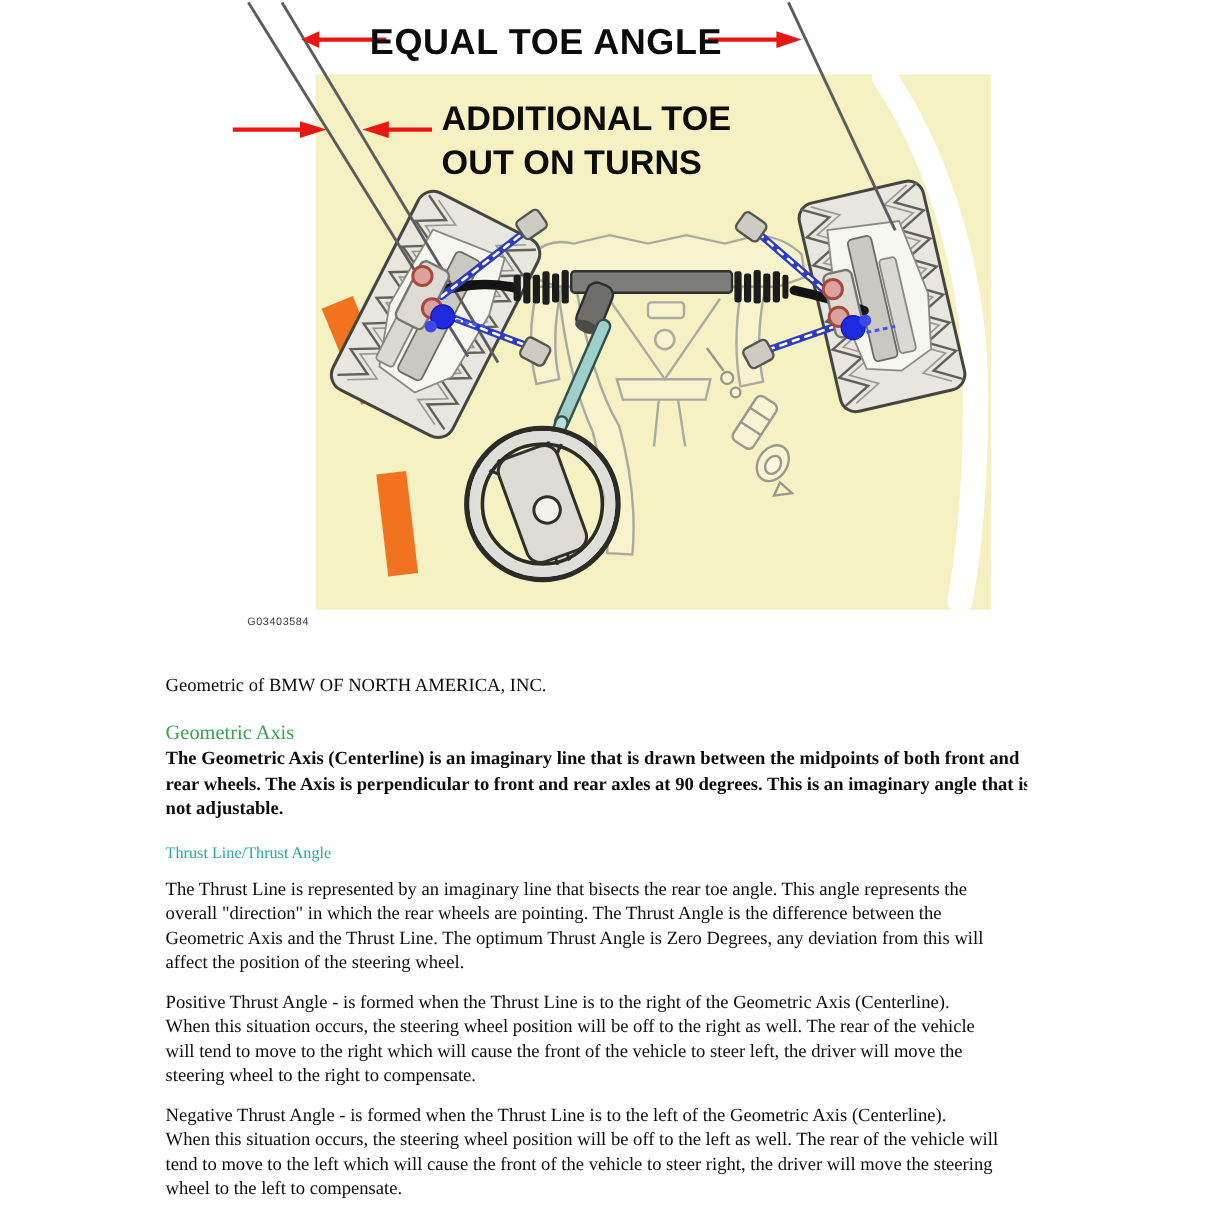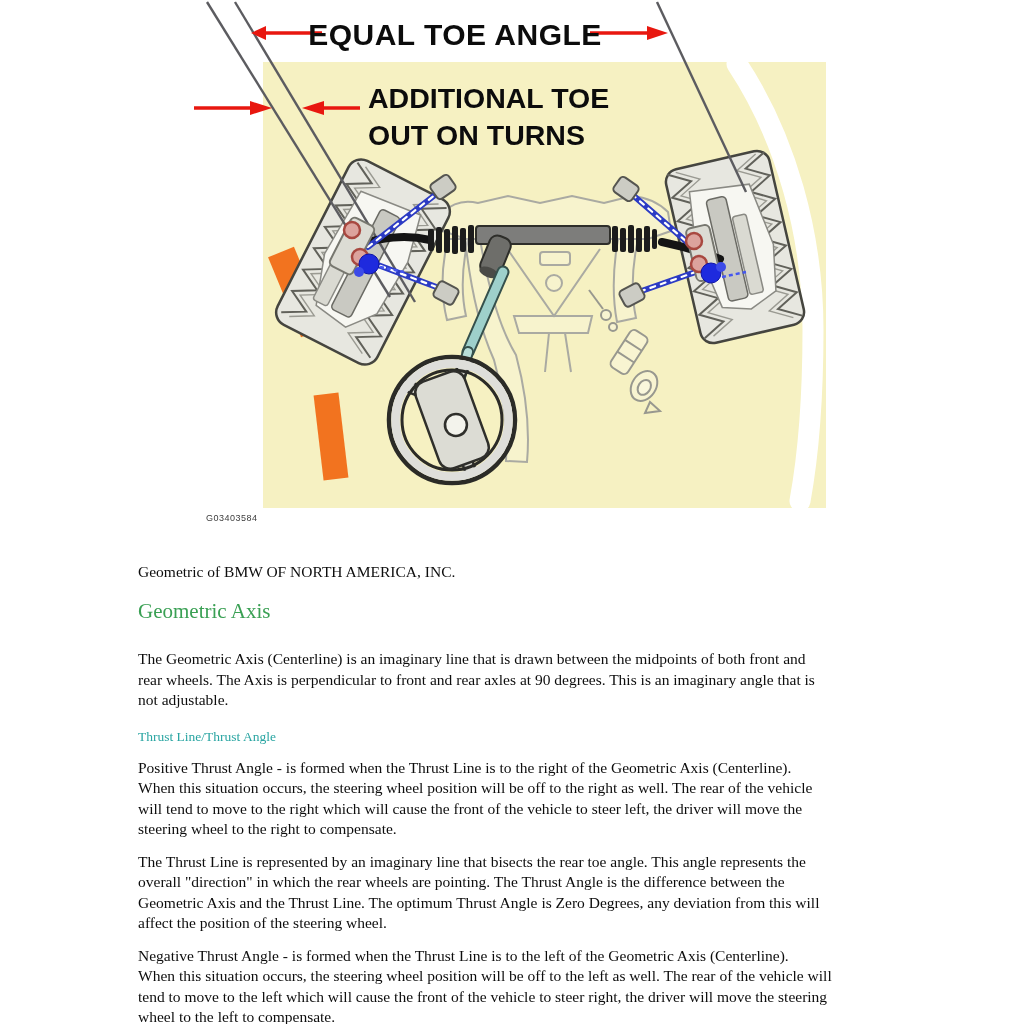--- a/index.html
+++ b/index.html
@@ -2,24 +2,24 @@
 <html><head>
 <meta charset="utf-8">
 <style>
   html,body{margin:0;padding:0;background:#ffffff;}
   .page{position:relative;width:856px;height:1024px;background:#ffffff;overflow:hidden;
         font-family:"Liberation Serif","DejaVu Serif",serif;color:#0d0d0d;}
   .diagram{position:absolute;left:0;top:0;}
   .textblock{position:absolute;left:138px;top:561px;width:800px;}
   .figlink{display:block;font-size:15.5px;font-weight:bold;color:#3534bd;text-decoration:underline;line-height:20px;cursor:pointer;}
   .courtesy{font-size:15.5px;line-height:20px;margin-top:1px;}
-  .h-green{margin-top:19px;font-size:21px;line-height:20px;color:#3aa054;}
+  .h-green{margin-top:19px;font-size:17px;line-height:20px;color:#3aa054;}
   .h-teal{margin-top:17px;font-size:13.5px;line-height:18px;font-weight:normal;color:#29a5a2;}
   .textblock p{margin:12px 0 0 0;font-size:15.5px;line-height:20.5px;white-space:pre-line;}
-  .textblock p.first{margin-top:28px;}
+  .textblock p.first{margin-top:2px;font-weight:bold;}
 </style>
 </head>
 <body>
 
 <div class="page">
 
   <svg class="diagram" width="1024" height="548" viewBox="0 0 1024 548">
     <defs>
       <path id="zz" d="M-50 -86 L-28 -74 L-50 -62 L-28 -50 L-50 -38 L-28 -26 L-50 -14 L-28 -2 L-50 10 L-28 22 L-50 34 L-28 46 L-50 58 L-28 70 L-50 82" fill="none"></path>
     </defs>
@@ -206,26 +206,26 @@
 
   <div class="textblock">
     <div class="courtesy">Geometric of BMW OF NORTH AMERICA, INC.</div>
 
     <div class="h-green">Geometric Axis</div>
     <p class="first">The Geometric Axis (Centerline) is an imaginary line that is drawn between the midpoints of both front and
 rear wheels. The Axis is perpendicular to front and rear axles at 90 degrees. This is an imaginary angle that is
 not adjustable.</p>
 
     <div class="h-teal">Thrust Line/Thrust Angle</div>
+    <p>The Thrust Line is represented by an imaginary line that bisects the rear toe angle. This angle represents the
+overall "direction" in which the rear wheels are pointing. The Thrust Angle is the difference between the
+Geometric Axis and the Thrust Line. The optimum Thrust Angle is Zero Degrees, any deviation from this will
+affect the position of the steering wheel.</p>
     <p>Positive Thrust Angle - is formed when the Thrust Line is to the right of the Geometric Axis (Centerline).
 When this situation occurs, the steering wheel position will be off to the right as well. The rear of the vehicle
 will tend to move to the right which will cause the front of the vehicle to steer left, the driver will move the
 steering wheel to the right to compensate.</p>
-    <p>The Thrust Line is represented by an imaginary line that bisects the rear toe angle. This angle represents the
-overall "direction" in which the rear wheels are pointing. The Thrust Angle is the difference between the
-Geometric Axis and the Thrust Line. The optimum Thrust Angle is Zero Degrees, any deviation from this will
-affect the position of the steering wheel.</p>
     <p>Negative Thrust Angle - is formed when the Thrust Line is to the left of the Geometric Axis (Centerline).
 When this situation occurs, the steering wheel position will be off to the left as well. The rear of the vehicle will
 tend to move to the left which will cause the front of the vehicle to steer right, the driver will move the steering
 wheel to the left to compensate.</p>
   </div>
 </div>
 
 </body></html>

